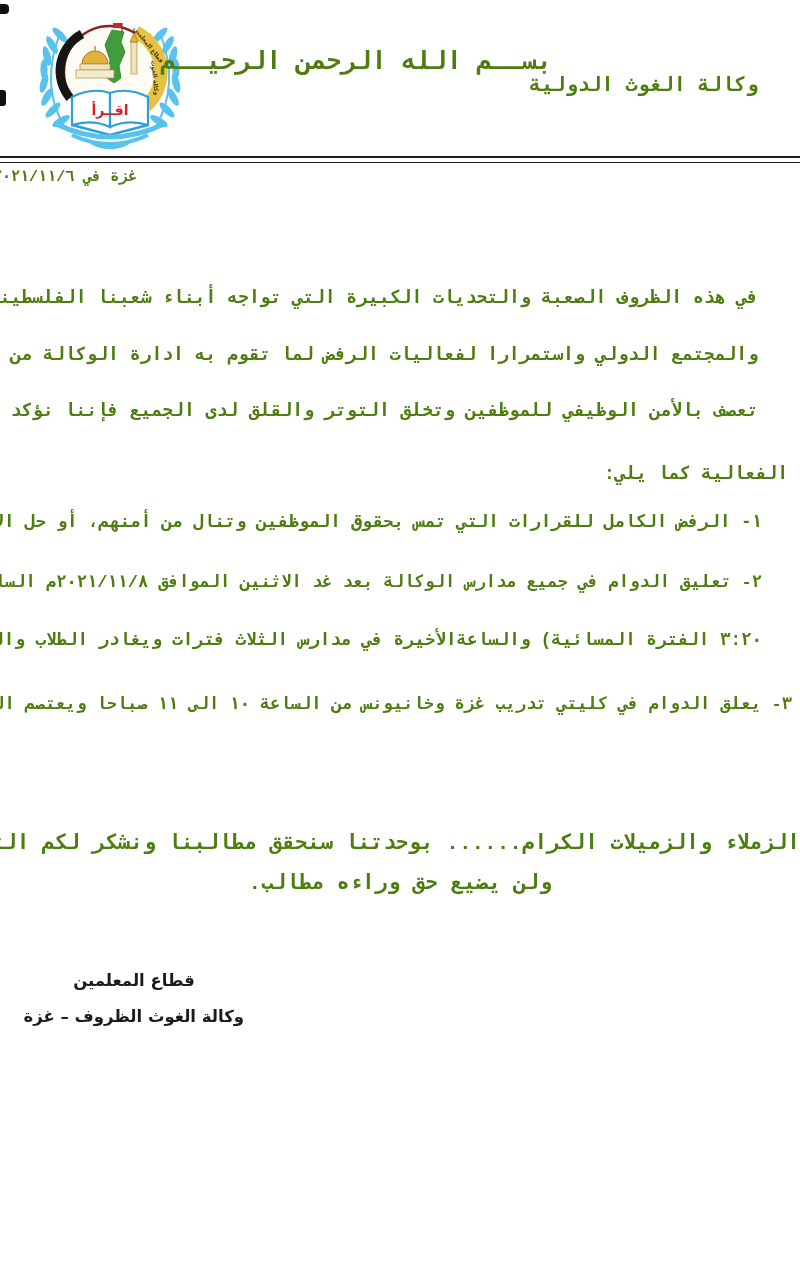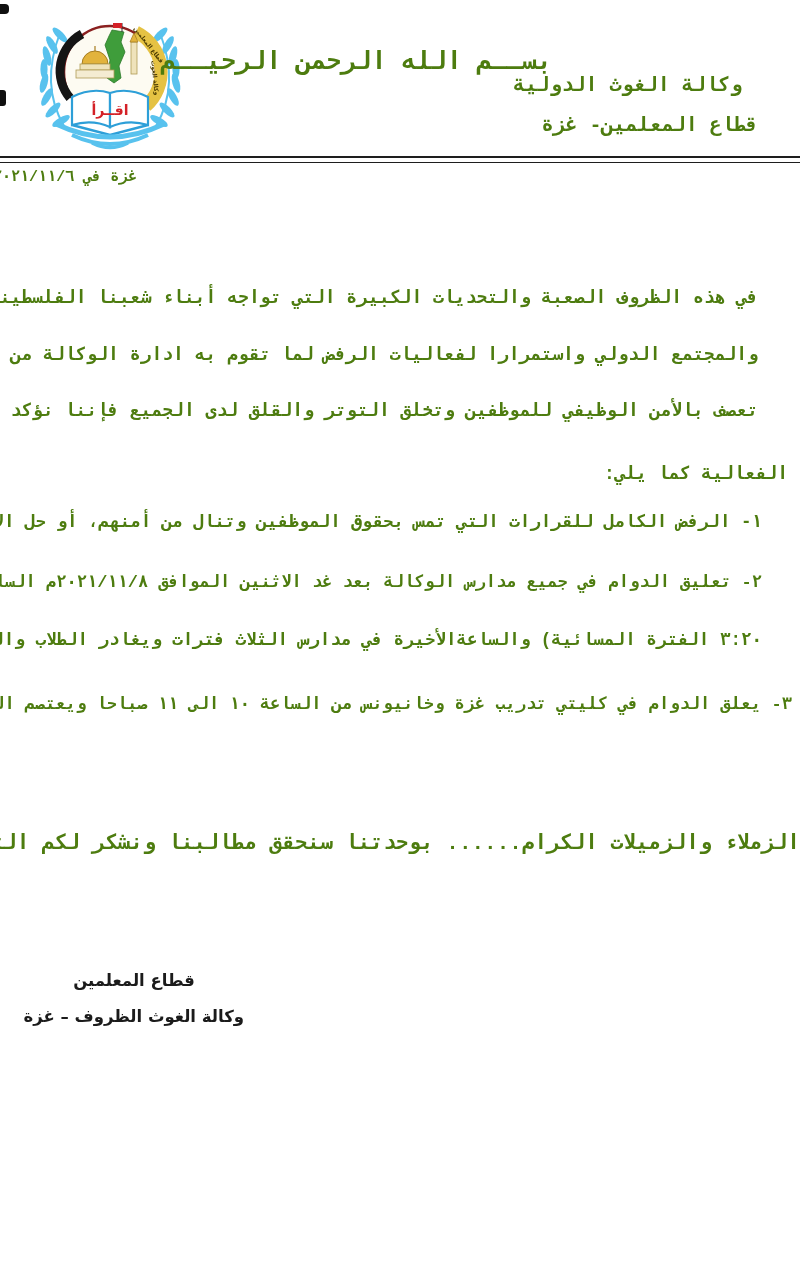--- a/index.html
+++ b/index.html
@@ -107,38 +107,38 @@
 
     <g fill="none" stroke="#58c2ee">
       <path d="M22,104 Q76,130 130,104" stroke-width="5"></path>
       <path d="M38,115 Q76,133 114,115" stroke-width="4"></path>
       <path d="M58,123 Q76,132 94,123" stroke-width="3.5"></path>
     </g>
   </svg>
 
   <div class="ar bismillah" style="left:252px;top:46px;width:300px;text-align:center;">بســم الله الرحمن الرحيــم</div>
 
-  <div class="ar org-line" style="right:58px;top:73px;">وكالة الغوث الدولية</div>
-  <div class="ar org-line" style="right:42px;top:113px;">قطاع المعلمين- غزة</div>
+  <div class="ar org-line" style="right:42px;top:73px;">وكالة الغوث الدولية</div>
 
   <div class="rule" style="top:156px;"></div>
 
   <div class="ar date-line" style="left:-7px;top:167px;">غزة في ٢٠٢١/١١/٦</div>
 
 
   <div class="ar para" style="right:42px;top:286px;">في هذه الظروف الصعبة والتحديات الكبيرة التي تواجه أبناء شعبنا الفلسطيني وفى رسالة لإدارة الوكالة</div>
   <div class="ar para" style="right:42px;top:343px;">والمجتمع الدولي واستمرارا لفعاليات الرفض لما تقوم به ادارة الوكالة من تقليصات وقرارات أحادية غير مسبوقة</div>
   <div class="ar para" style="right:42px;top:399px;">تعصف بالأمن الوظيفي للموظفين وتخلق التوتر والقلق لدى الجميع فإننا نؤكد على الجميع الالتزام بتنفيذ</div>
   <div class="ar para" style="right:12px;top:453px;margin-top:9px;">الفعالية كما يلي:</div>
 
   <div class="ar item" style="right:38px;top:511px;">١- الرفض الكامل للقرارات التي تمس بحقوق الموظفين وتنال من أمنهم، أو حل الأزمة المالية على حساب الموظفين.</div>
   <div class="ar item-long ar" style="right:38px;top:571px;">٢- تعليق الدوام في جميع مدارس الوكالة بعد غد الاثنين الموافق ٢٠٢١/١١/٨م الساعة الاخيرة (١٠:١٠ الفترة الصباحية،</div>
   <div class="ar item" style="right:38px;top:629px;">٣:٢٠ الفترة المسائية) والساعةالأخيرة في مدارس الثلاث فترات ويغادر الطلاب والمعلمون.</div>
   <div class="ar item-long ar" style="right:8px;top:693px;">٣- يعلق الدوام في كليتي تدريب غزة وخانيونس من الساعة ١٠ الى ١١ صباحا ويعتصم الموظفون والطلاب في الساحات.</div>
 
   <div class="ar closing" style="top:830px;">الزملاء والزميلات الكرام...... بوحدتنا سنحقق مطالبنا ونشكر لكم التزامكم المسبق بالفعاليات</div>
+  <div class="ar closing" style="top:870px;">ولن يضيع حق وراءه مطالب.</div>
 
   <div class="sig-wrap">
     <div class="sig-line">قطاع المعلمين</div>
     <div class="sig-line">وكالة الغوث الظروف – غزة</div>
   </div>
 
 </div>
 
 </body></html>

